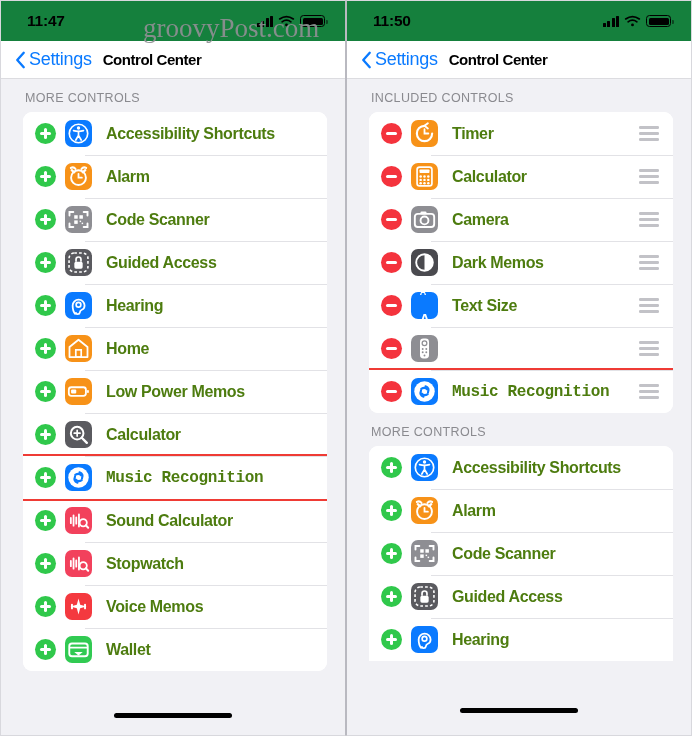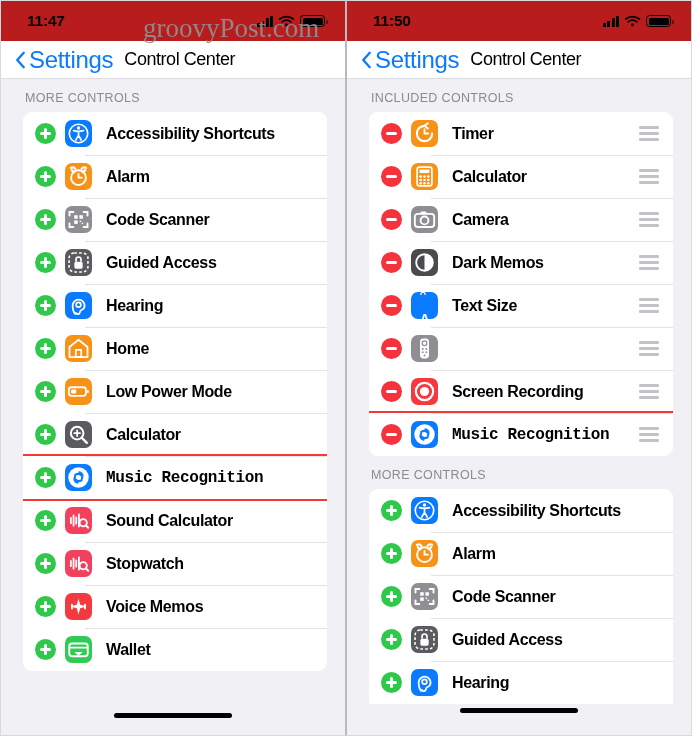--- a/index.html
+++ b/index.html
@@ -16,21 +16,21 @@
     width: 346px; height: 736px;
     background: #f1f1f5;
     border: 1px solid #d8d8dd;
     overflow: hidden;
   }
   .phone.left  { border-right: 1px solid #b9b9c0; }
   .phone.right { border-left: 1px solid #b9b9c0; }
 
   
   .statusbar {
-    height: 40px; background: #b91c1c;
+    height: 40px; background: #15803d;
     display: flex; align-items: center;
     padding: 0 20px 0 26px;
     position: relative;
   }
   .status-time {
     font-size: 15.5px; font-weight: bold; color: #000;
     letter-spacing: -0.2px;
   }
   .status-icons {
     margin-left: auto; display: flex; align-items: center; gap: 5px;
@@ -61,23 +61,23 @@
     padding: 0 14px;
     border-bottom: 1px solid #dcdce0;
   }
   .back {
     display: flex; align-items: center; gap: 3px;
     color: #0a7aff; cursor: pointer;
   }
   .chev {
     width: 11px; height: 18px;
   }
-  .back-label { font-size: 24px; color: #0a7aff; letter-spacing: -0.3px; }
+  .back-label { font-size: 18px; color: #0a7aff; letter-spacing: -0.3px; }
   .nav-title {
-    font-size: 18px; font-weight: normal; color: #000;
+    font-size: 15px; font-weight: bold; color: #000;
     margin-left: 11px; letter-spacing: -0.45px;
   }
 
   
   .body {
     height: calc(736px - 78px);
     background: #f1f1f5;
     overflow: hidden;
     position: relative;
   }
@@ -125,21 +125,21 @@
   
   .appicon {
     width: 27px; height: 27px; border-radius: 7px;
     margin-left: 9px; flex: 0 0 27px;
     display: flex; align-items: center; justify-content: center;
     overflow: hidden; position: relative;
   }
   .appicon svg, .appicon span { display: block; }
 
   .row-label {
-    font-size: 16px; color: #000000; font-weight: bold;
+    font-size: 16px; color: #4d7c0f; font-weight: bold;
     margin-left: 14px; letter-spacing: -0.35px;
     white-space: nowrap;
   }
 
   .grip {
     margin-left: auto; margin-right: 14px;
     width: 20px; display: flex; flex-direction: column; gap: 3.5px;
     flex: 0 0 20px;
   }
   .grip i { display: block; height: 2.5px; background: #c2c2c7; border-radius: 1.2px; }
@@ -312,21 +312,21 @@
                   <span class="bar h"></span>
                   <span class="bar v"></span>
                 </span>
       <span class="appicon" style="background:#f79218">
                   <svg viewBox="0 0 24 24" width="27" height="27">
                     <rect x="3.4" y="8.2" width="15.2" height="7.6" rx="2.2" fill="none" stroke="#fff" stroke-width="1.6"></rect>
                 <rect x="5.4" y="10.2" width="4.6" height="3.6" rx="1" fill="#fff"></rect>
                 <rect x="19.6" y="10.6" width="1.6" height="2.8" rx="0.7" fill="#fff"></rect>
                   </svg>
                 </span>
-      <span class="row-label">Low Power Mode</span>
+      <span class="row-label">Low Power Memos</span>
 
     </div>
               <div class="row">
       <span class="ctl add">
                   <span class="bar h"></span>
                   <span class="bar v"></span>
                 </span>
       <span class="appicon" style="background:#5a5a5f">
                   <svg viewBox="0 0 24 24" width="27" height="27">
                     <circle cx="10.8" cy="10.8" r="5.6" fill="none" stroke="#fff" stroke-width="1.8"></circle>
@@ -560,37 +560,20 @@
                     <circle cx="13.6" cy="15.4" r="0.85" fill="#8e8e93"></circle>
                 <circle cx="12" cy="18.2" r="0.85" fill="#8e8e93"></circle>
                   </svg>
                 </span>
       <span class="grip">
                   <i></i>
                   <i></i>
                   <i></i>
                 </span>
     </div>
-              <div class="row">
-      <span class="ctl rem">
-                  <span class="bar h"></span>
-                </span>
-      <span class="appicon" style="background:#f4393f">
-                  <svg viewBox="0 0 24 24" width="27" height="27">
-                    <circle cx="12" cy="12" r="7.7" fill="none" stroke="#fff" stroke-width="1.9"></circle>
-                <circle cx="12" cy="12" r="4.1" fill="#fff"></circle>
-                  </svg>
-                </span>
-      <span class="row-label">Screen Recording</span>
-      <span class="grip">
-                  <i></i>
-                  <i></i>
-                  <i></i>
-                </span>
-    </div>
               <div class="row highlight">
       <span class="ctl rem">
                   <span class="bar h"></span>
                 </span>
       <span class="appicon" style="background:#0a7aff">
                   <svg viewBox="0 0 24 24" width="27" height="27">
                     <circle cx="12" cy="12" r="9.1" fill="#fff"></circle>
                 <path d="M9.1 9.6 q3.2-2.1 5.5 .6 M14.9 14.4 q-3.2 2.1-5.5-.6" stroke="#0a7aff" stroke-width="1.9" fill="none" stroke-linecap="round"></path>
                 <path d="M12.9 7.4 q3.9 1.3 2.2 5.4 M11.1 16.6 q-3.9-1.3-2.2-5.4" stroke="#0a7aff" stroke-width="1.9" fill="none" stroke-linecap="round"></path>
                   </svg>

